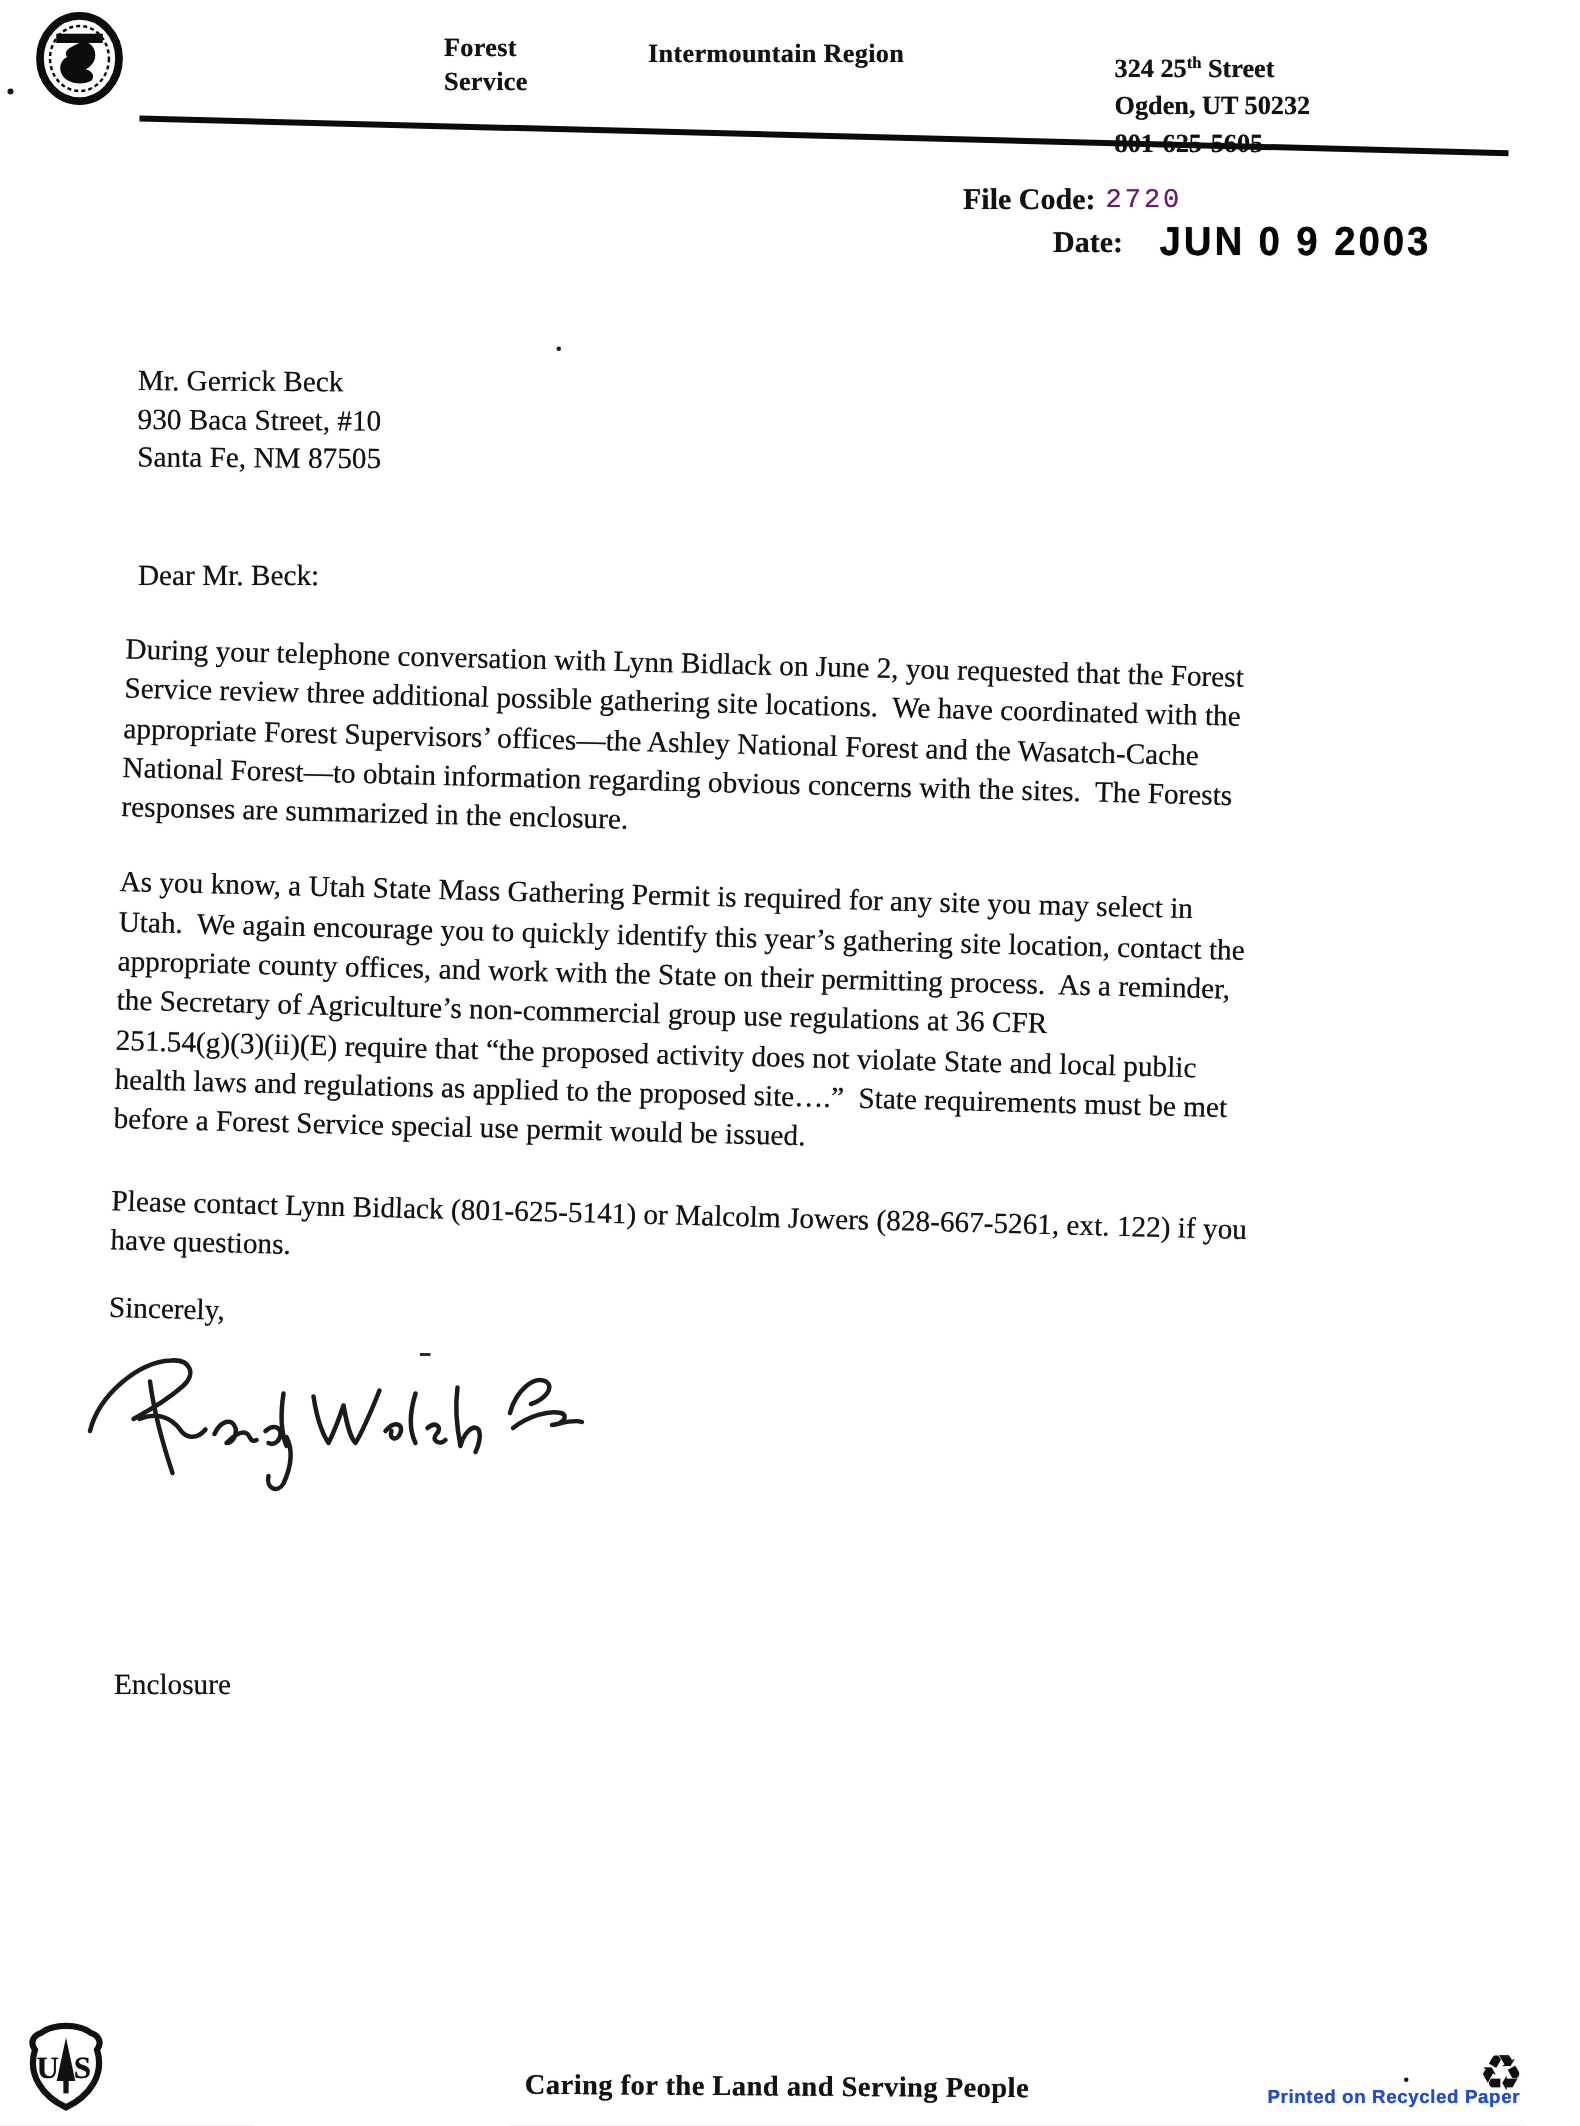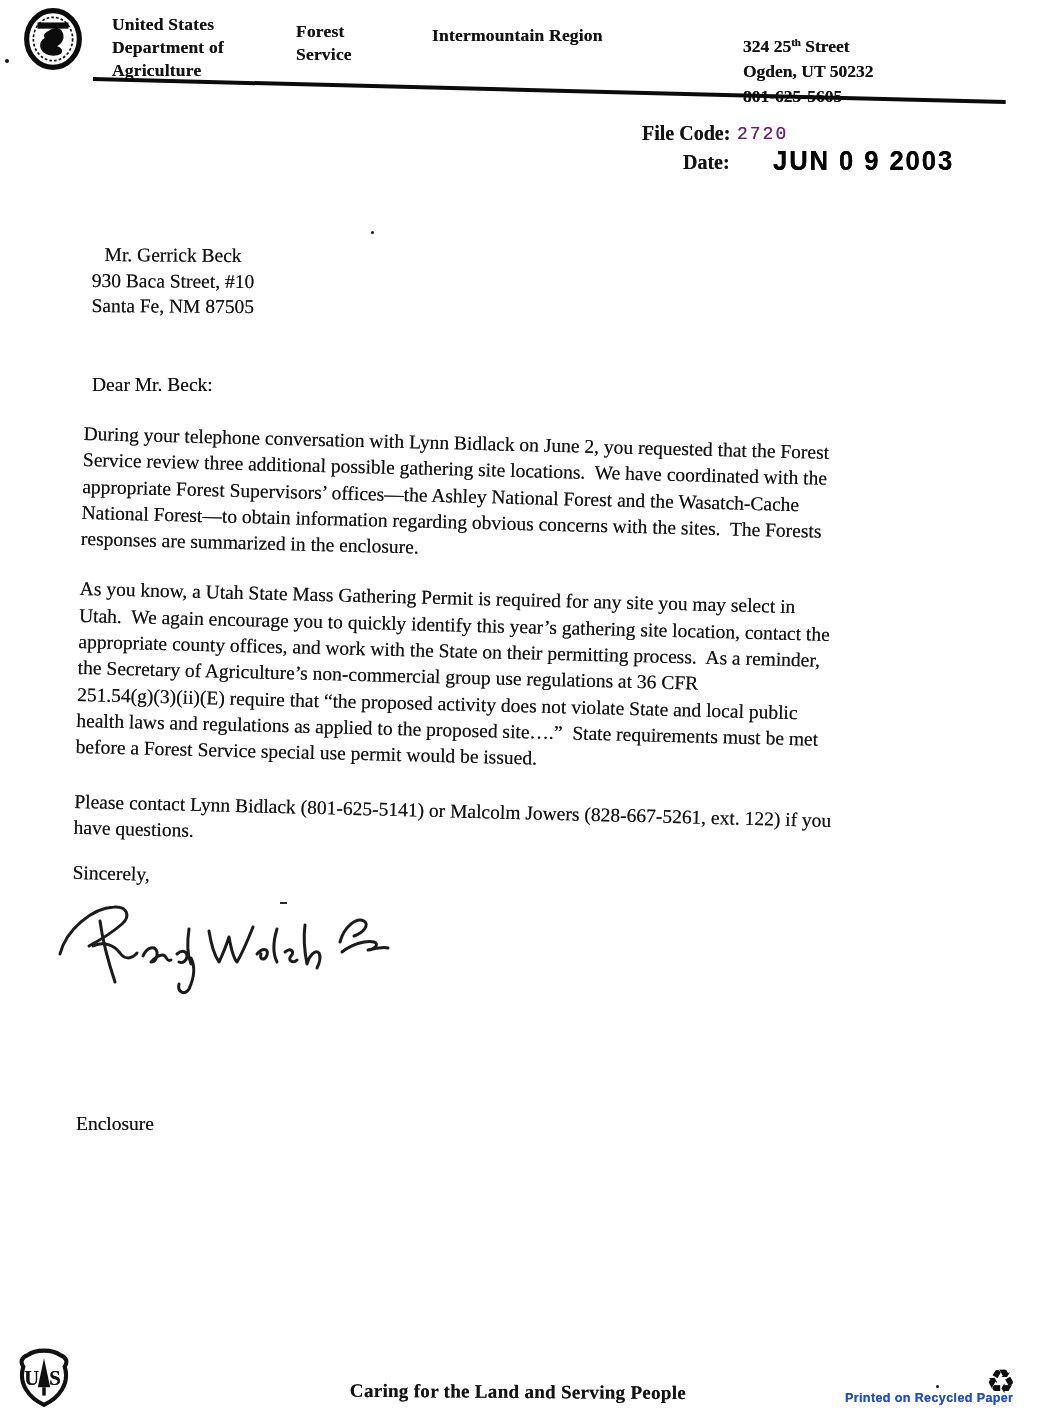--- a/index.html
+++ b/index.html
@@ -28,21 +28,21 @@
     font-weight:700;font-size:27px;letter-spacing:2px;color:#060606;
     transform:scaleX(.95);transform-origin:left top;
     text-shadow:0 0 .6px #000;
   }
   .body-text{font-size:19.5px;line-height:25.5px;}
   .bline{white-space:pre;font-size:19.5px;line-height:26.3px;}
   .body-skew{
     left:84px;top:421px;width:940px;
     transform:rotate(1.45deg);transform-origin:left top;
   }
-  .recipient{transform:rotate(.4deg);transform-origin:left top;text-align:center;}
+  .recipient{transform:rotate(.4deg);transform-origin:left top;}
   .para-gap1{margin-top:24px;}
   .para-gap2{margin-top:28px;}
   .sincerely-gap{margin-top:19px;}
   .closing-name{font-size:19.5px;line-height:26px;letter-spacing:.5px;}
   .motto{
     left:0;top:1381px;width:1036px;text-align:center;
     font-weight:bold;font-size:19px;letter-spacing:.3px;
     transform:rotate(.4deg);
   }
   .recycled{
@@ -69,44 +69,39 @@
 
   <div class="abs" style="left:24px;top:8px;width:58px;height:62px;">
     <svg width="58" height="62" viewBox="0 0 56 60" aria-hidden="true">
       <ellipse cx="28" cy="30" rx="25.5" ry="27.5" fill="none" stroke="#0c0c0c" stroke-width="5"></ellipse>
       <ellipse cx="28" cy="30" rx="19" ry="21" fill="none" stroke="#0c0c0c" stroke-width="1.6" stroke-dasharray="2.6 2"></ellipse>
       <rect x="13" y="14" width="30" height="6" fill="#0c0c0c"></rect>
       <path d="M24 22 C31 17 37 20 38 26 C39 31 36 35 32 37 C36 38 38 41 36 44 C30 48 20 46 17 41 C14 36 16 31 20 29 C18 26 20 24 24 22 Z" fill="#0c0c0c"></path>
     </svg>
   </div>
 
-  <div class="abs hdr-bold" style="left:112px;top:13px;">
-    <div>United States</div>
-    <div>Department of</div>
-    <div>Agriculture</div>
-  </div>
 
   <div class="abs hdr-bold" style="left:296px;top:20px;">
     <div>Forest</div>
     <div>Service</div>
   </div>
 
   <div class="abs hdr-bold" style="left:432px;top:24px;">Intermountain Region</div>
 
   <div class="abs hdr-addr" style="left:743px;top:30px;">
     <div><span>324 25</span><sup>th</sup><span> Street</span></div>
     <div>Ogden, UT 50232</div>
     <div>801-625-5605</div>
   </div>
 
   <div class="abs rule"></div>
 
   <div class="abs filecode-label" style="left:642px;top:122px;">File Code:</div>
   <div class="abs filecode-value" style="left:737px;top:124px;">2720</div>
-  <div class="abs filecode-label" style="left:683px;top:151px;">Date:</div>
+  <div class="abs filecode-label" style="left:702px;top:151px;">Date:</div>
   <div class="abs date-stamp" style="left:773px;top:146px;">JUN 0 9 2003</div>
 
   <div class="abs body-text recipient" style="left:92px;top:242px;">
     <div>Mr. Gerrick Beck</div>
     <div>930 Baca Street, #10</div>
     <div>Santa Fe, NM 87505</div>
   </div>
 
   <div class="abs body-text" style="left:92px;top:372px;">Dear Mr. Beck:</div>
 

